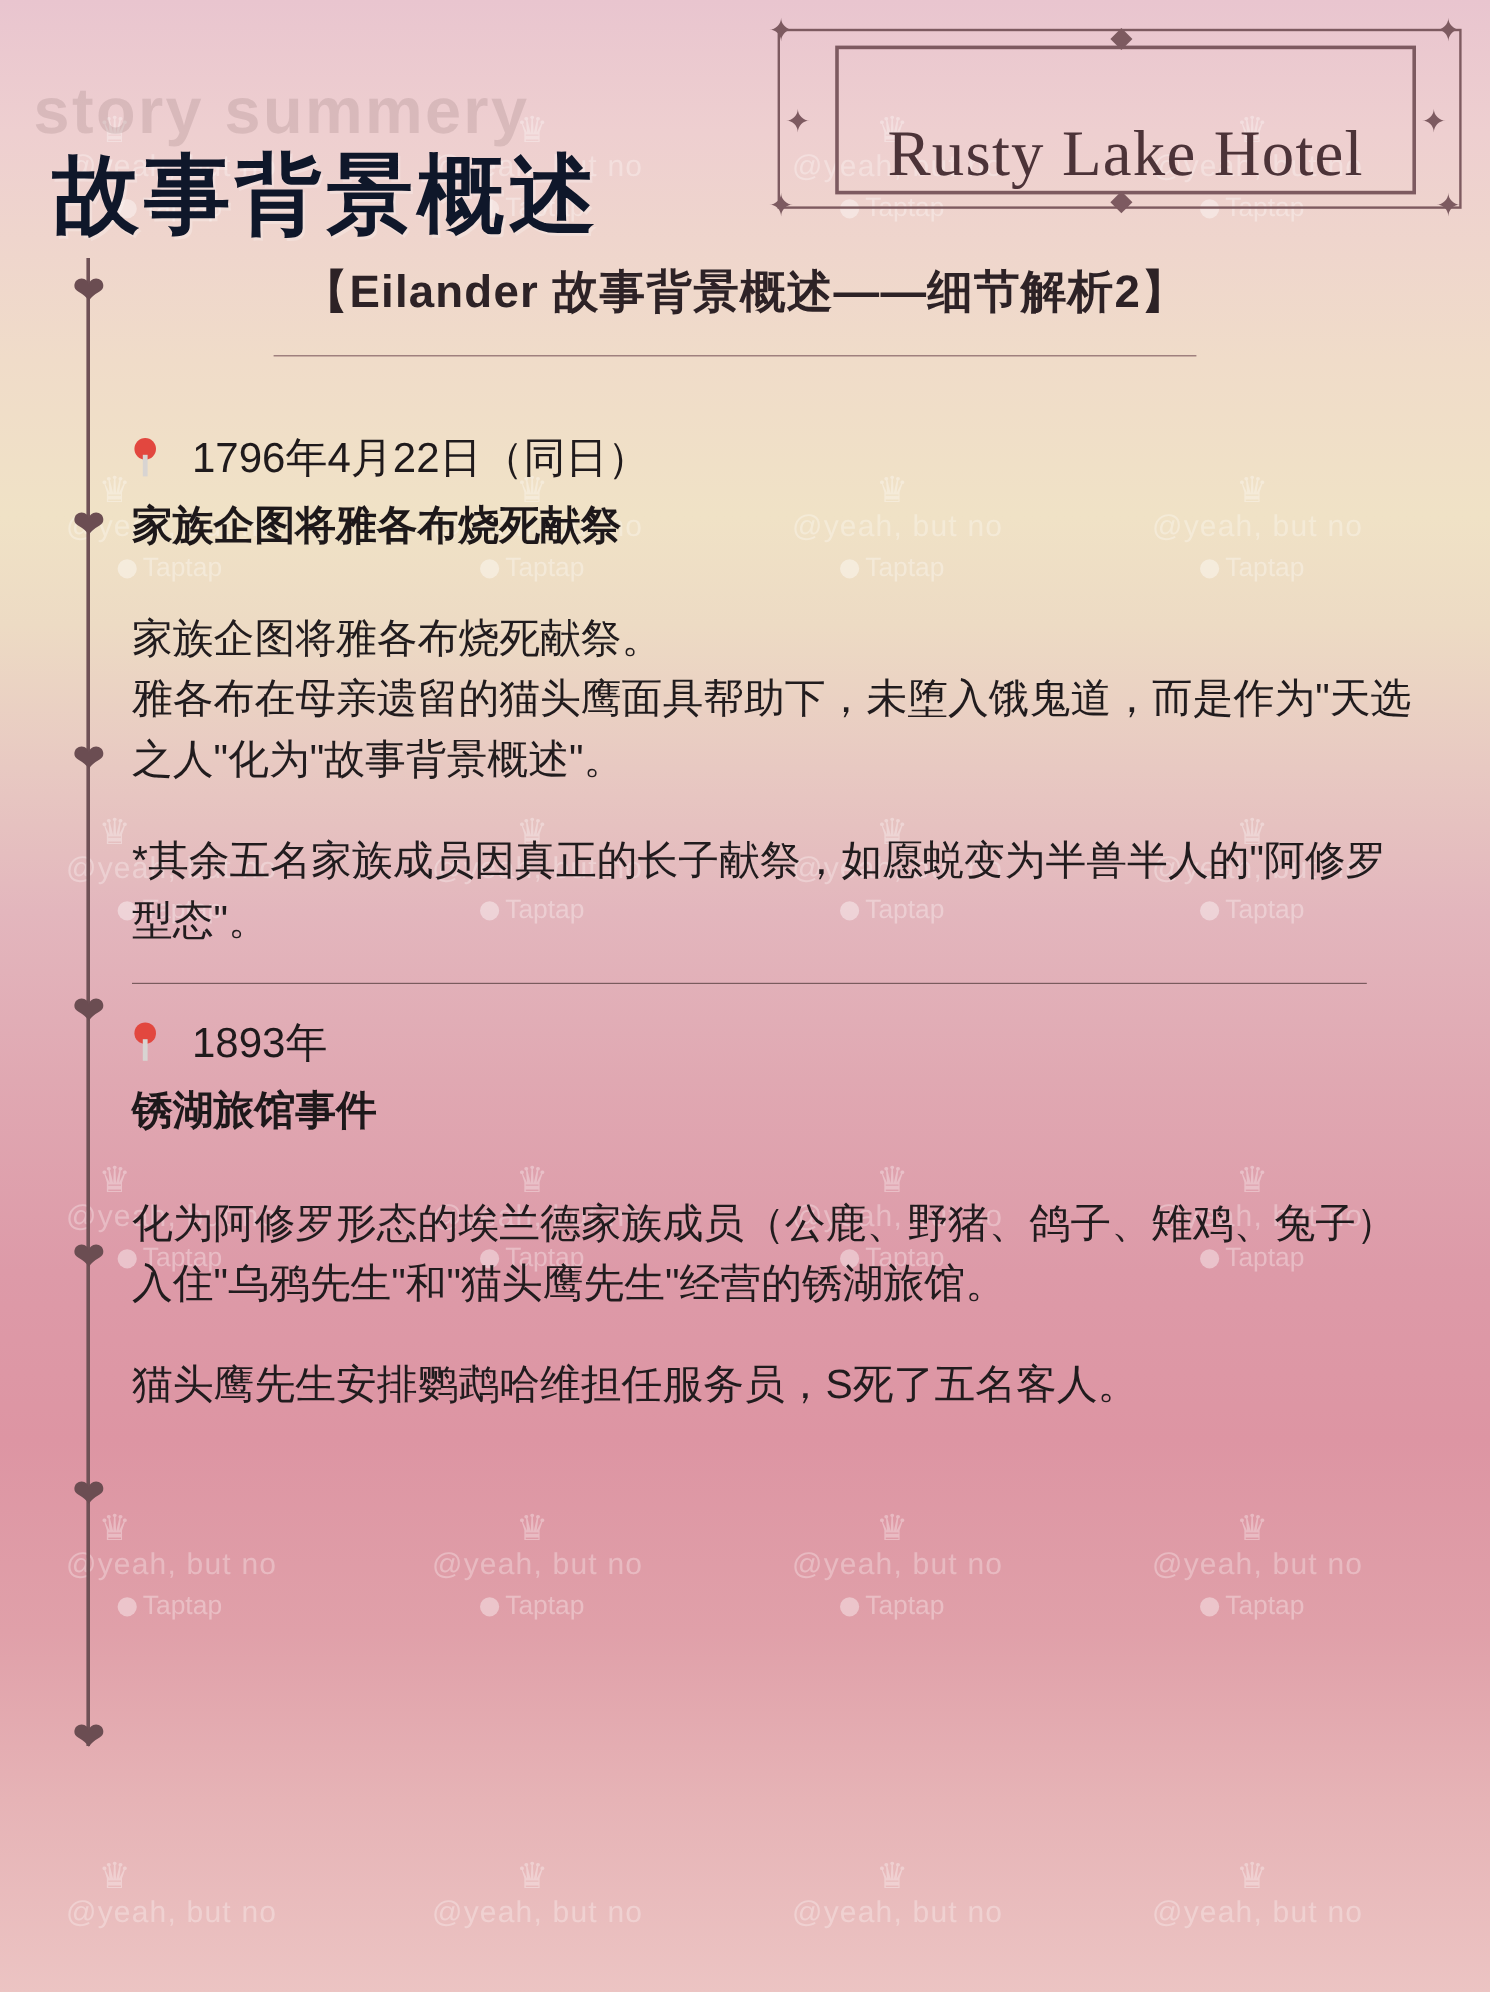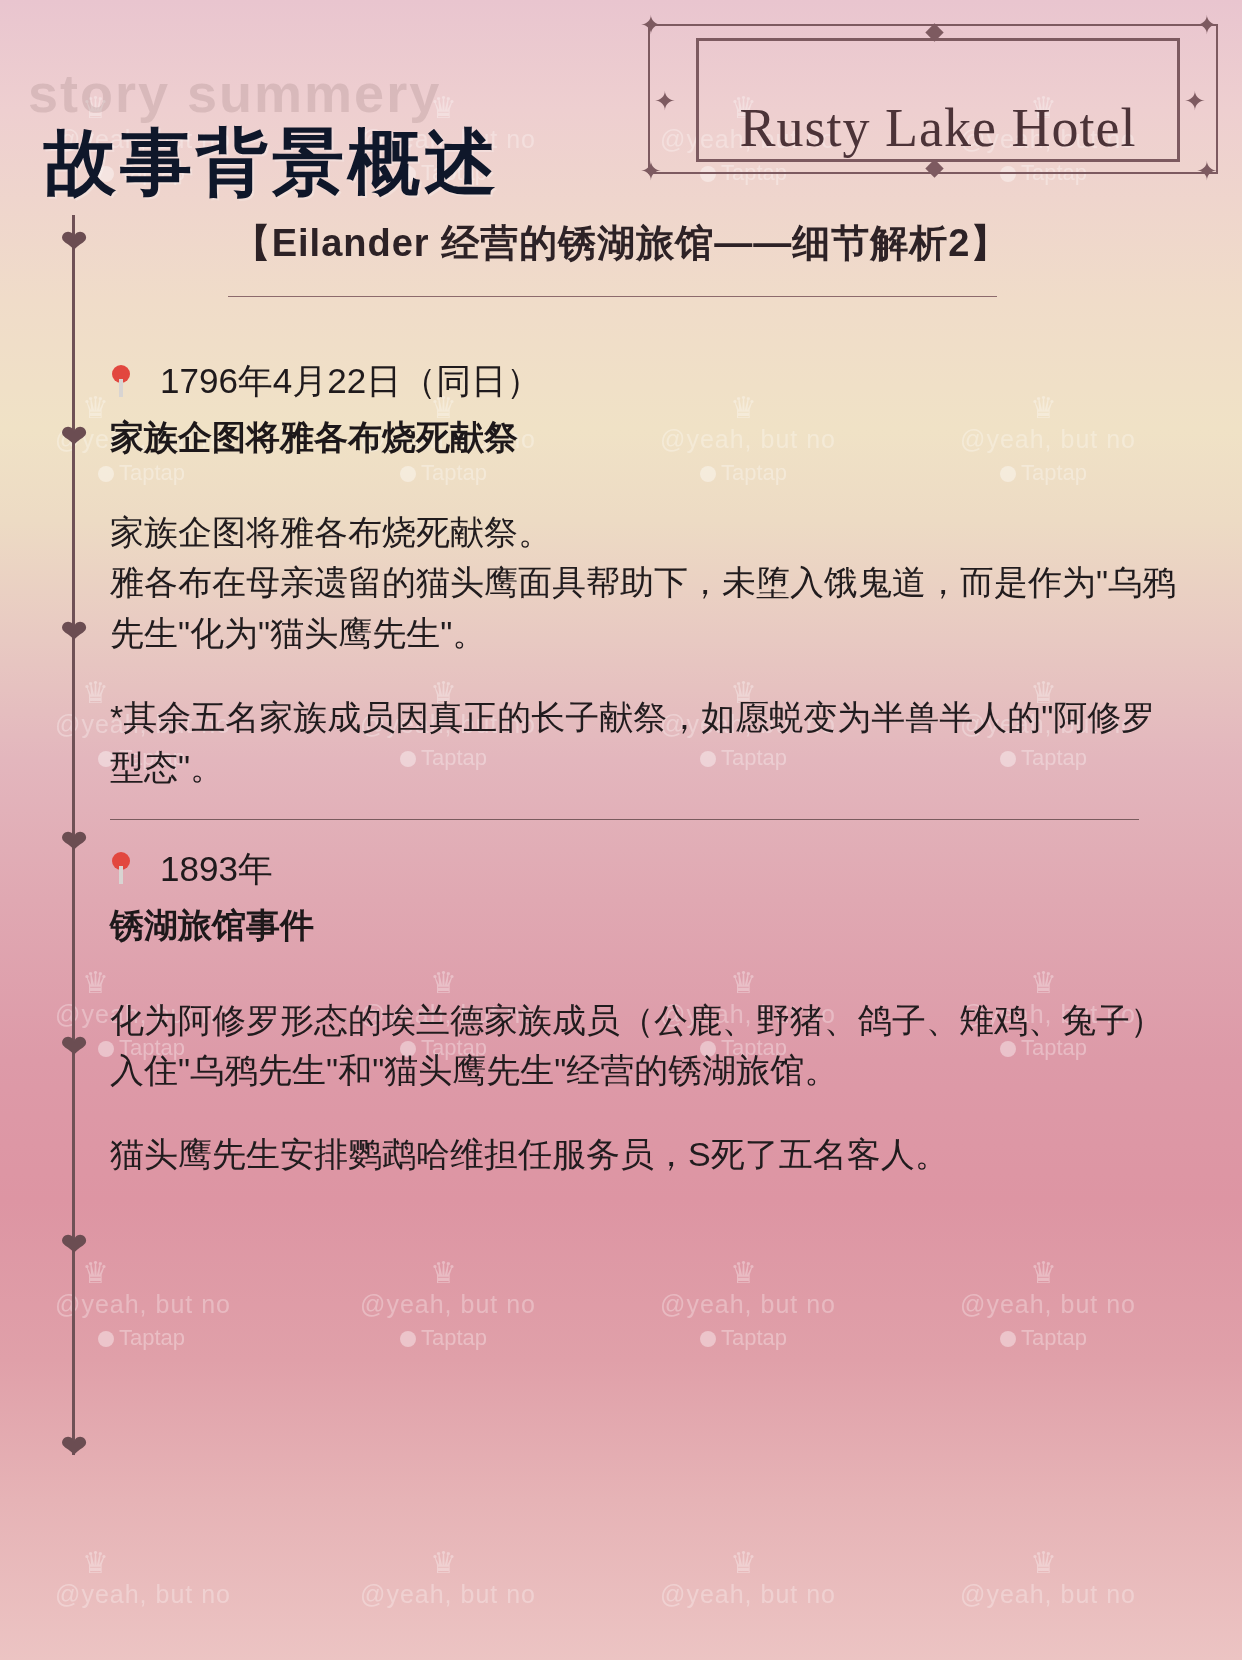--- a/index.html
+++ b/index.html
@@ -334,42 +334,42 @@
   <div class="star" style="left:546px; top:78px;">✦</div>
   <div class="diamond" style="left:290px; top:16px;"></div>
   <div class="diamond" style="left:290px; top:152px;"></div>
   <div class="inner">
     <span class="hotel-name">Rusty Lake Hotel</span>
   </div>
 </div>
 
 <div class="page-title">故事背景概述</div>
 
-<div class="subtitle">【Eilander 经营的锈湖旅馆——细节解析2】</div>
+<div class="subtitle">【Eilander 故事背景概述——细节解析2】</div>
 <div class="subtitle-rule"></div>
 
 <div class="rail"></div>
 <div class="heart" style="top:225px;">❤</div>
 <div class="heart" style="top:420px;">❤</div>
 <div class="heart" style="top:615px;">❤</div>
 <div class="heart" style="top:825px;">❤</div>
 <div class="heart" style="top:1030px;">❤</div>
 <div class="heart" style="top:1228px;">❤</div>
 <div class="heart" style="top:1430px;">❤</div>
 
 <div class="content">
 
   <div class="entry">
     <div class="date-line">
       <span class="pin"></span>
       <span>1796年4月22日（同日）</span>
     </div>
     <div class="entry-head">家族企图将雅各布烧死献祭</div>
     <div class="para" style="white-space:pre-line;">家族企图将雅各布烧死献祭。
-雅各布在母亲遗留的猫头鹰面具帮助下，未堕入饿鬼道，而是作为"乌鸦先生"化为"猫头鹰先生"。</div>
+雅各布在母亲遗留的猫头鹰面具帮助下，未堕入饿鬼道，而是作为"天选之人"化为"故事背景概述"。</div>
     <div class="para tight">*其余五名家族成员因真正的长子献祭，如愿蜕变为半兽半人的"阿修罗型态"。</div>
   </div>
 
   <div class="divider"></div>
 
   <div class="entry">
     <div class="date-line">
       <span class="pin"></span>
       <span>1893年</span>
     </div>

